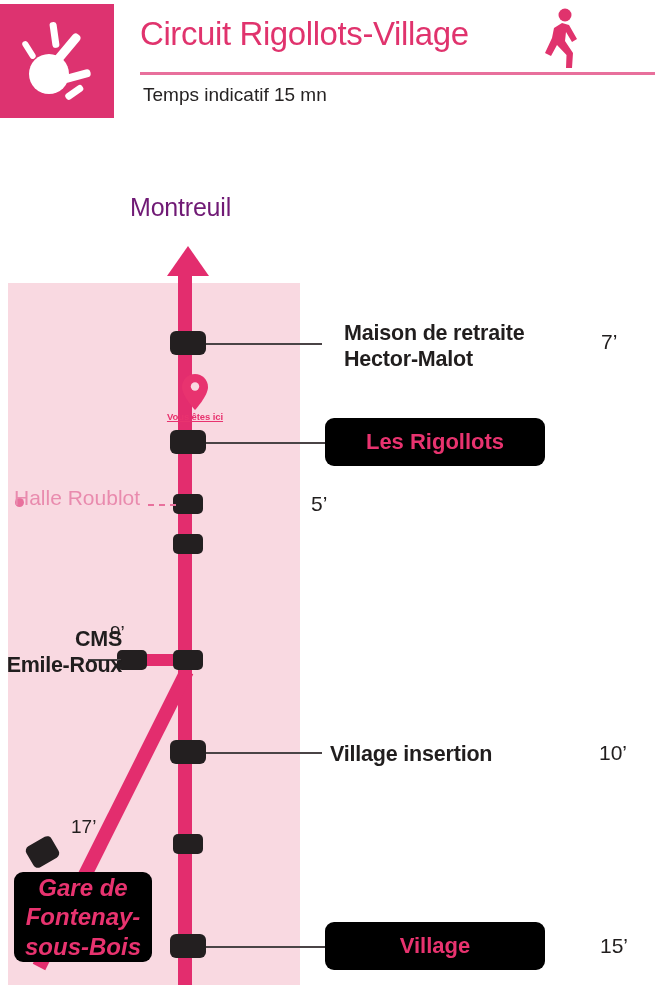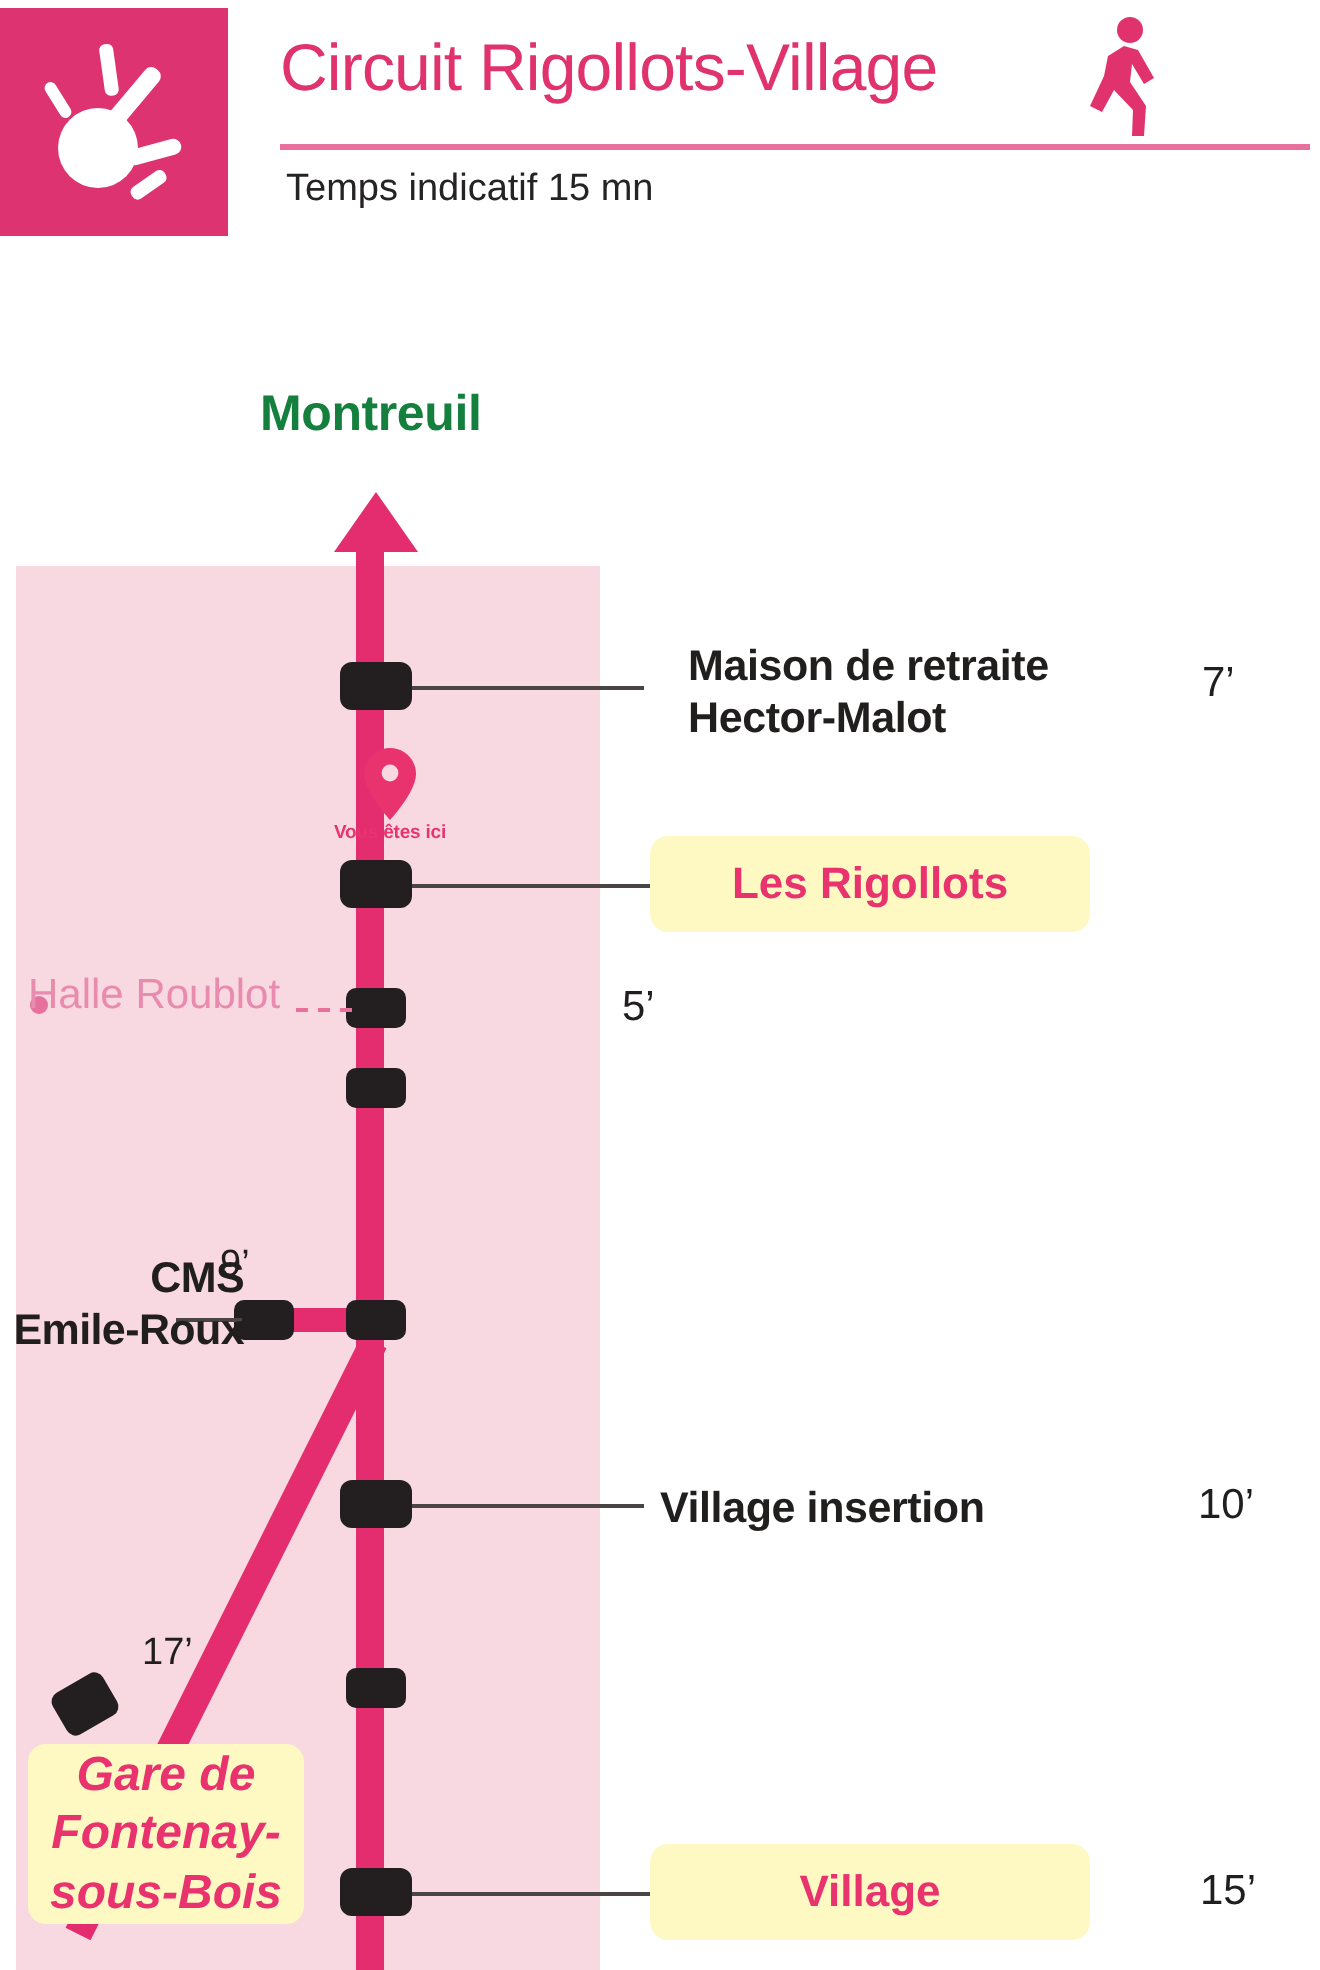--- a/index.html
+++ b/index.html
@@ -85,22 +85,22 @@
     top: 161px;
     width: 292px;
     height: 702px;
     background: #F9D9E1;
   }
 
   #terminus-top {
     position: absolute;
     left: 130px; top: 71px;
     font-size: 25px;
-    font-weight: bold;
-    color: #15803d;
+    font-weight: normal;
+    color: #701a75;
     letter-spacing: -0.2px;
     white-space: nowrap;
   }
 
   
   .trunk {
     position: absolute;
     background: #E32D6E;
   }
   #arrow-head {
@@ -184,21 +184,21 @@
     color: #211E1E;
     white-space: nowrap;
   }
   .time-label.small {
     font-size: 19px;
   }
 
   
   .badge {
     position: absolute;
-    background: #fef9c3;
+    background: #000000;
     border-radius: 9px;
     color: #E8336F;
     font-weight: bold;
     display: flex;
     align-items: center;
     justify-content: center;
     text-align: center;
     line-height: 1.22;
     white-space: pre-line;
   }
@@ -258,20 +258,21 @@
   }
   #pin-icon { display: block; margin: 0 auto; }
   #you-are-here-text {
     display: block;
     margin-top: 1px;
     font-size: 9.5px;
     font-weight: bold;
     color: #E8336F;
     letter-spacing: -0.1px;
     white-space: nowrap;
+    text-decoration: underline;
   }
 </style>
 </head>
 <body>
 
 <div id="header">
 
   <div id="logo-tile">
     <svg id="sun-icon" viewBox="0 0 84 86">
       <circle cx="33" cy="56" r="20" fill="#ffffff"></circle>

